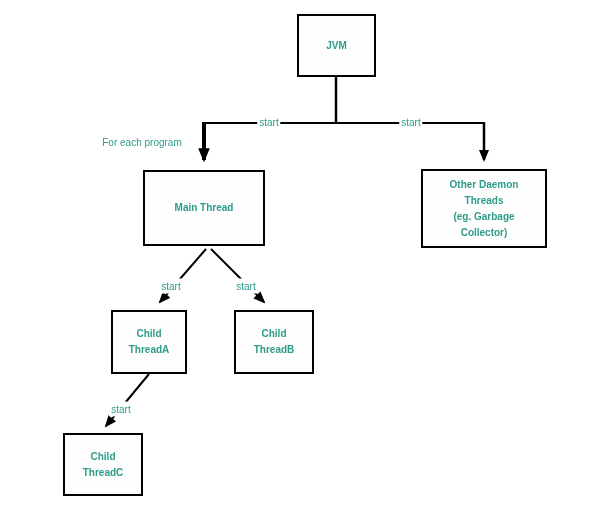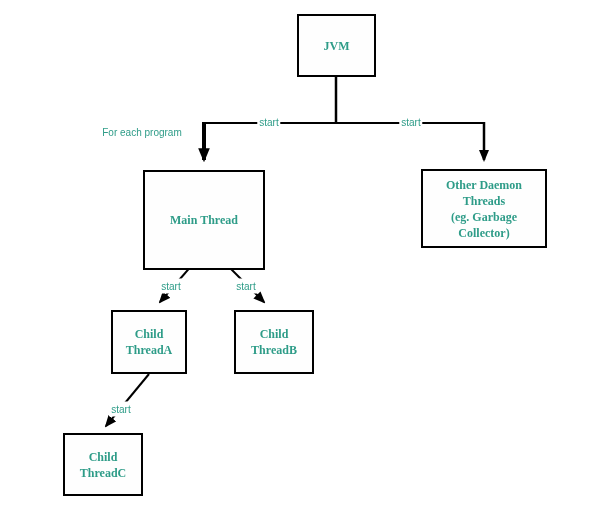--- a/index.html
+++ b/index.html
@@ -29,24 +29,23 @@
     border: 2px solid #000000;
     background: #fefefe;
     display: flex;
     align-items: center;
     justify-content: center;
     text-align: center;
   }
   .node-label {
     color: #2e9c88;
     font-weight: bold;
-    font-size: 12px;
+    font-size: 10px;
     line-height: 16px;
     white-space: pre-line;
-    font-family: Liberation Serif, serif;
   }
   .edge-label {
     position: absolute;
     color: #2e9c88;
     font-weight: normal;
     font-size: 10px;
     line-height: 15px;
     background: #ffffff;
     padding: 0 2px;
     white-space: nowrap;
@@ -80,21 +79,21 @@
 
     <path d="M211,249 L264,302" stroke="#000000" stroke-width="2" fill="none" marker-end="url(#arrow)"></path>
 
     <path d="M149,374 L106,426" stroke="#000000" stroke-width="2" fill="none" marker-end="url(#arrow)"></path>
   </svg>
 
   <div class="node" style="left:297px; top:14px; width:79px; height:63px;">
     <span class="node-label">JVM</span>
   </div>
 
-  <div class="node" style="left:143px; top:170px; width:122px; height:100px;">
+  <div class="node" style="left:143px; top:170px; width:122px; height:76px;">
     <span class="node-label">Main Thread</span>
   </div>
 
   <div class="node" style="left:421px; top:169px; width:126px; height:79px;align-items:center;">
     <span class="node-label">Other Daemon
 Threads
 (eg. Garbage
 Collector)</span>
   </div>
 
@@ -110,21 +109,21 @@
 
   <div class="node" style="left:63px; top:433px; width:80px; height:63px;">
     <span class="node-label">Child
 ThreadC</span>
   </div>
 
   <span class="edge-label" style="left:269px; top:122px;">start</span>
 
   <span class="edge-label" style="left:411px; top:122px;">start</span>
 
-  <span class="edge-label" style="left:142px; top:132px; background:transparent;">For each program</span>
+  <span class="edge-label" style="left:142px; top:142px; background:transparent;">For each program</span>
 
   <span class="edge-label" style="left:171px; top:286px;">start</span>
 
   <span class="edge-label" style="left:246px; top:286px;">start</span>
 
   <span class="edge-label" style="left:121px; top:409px;">start</span>
 
 </div>
 
 </body></html>

